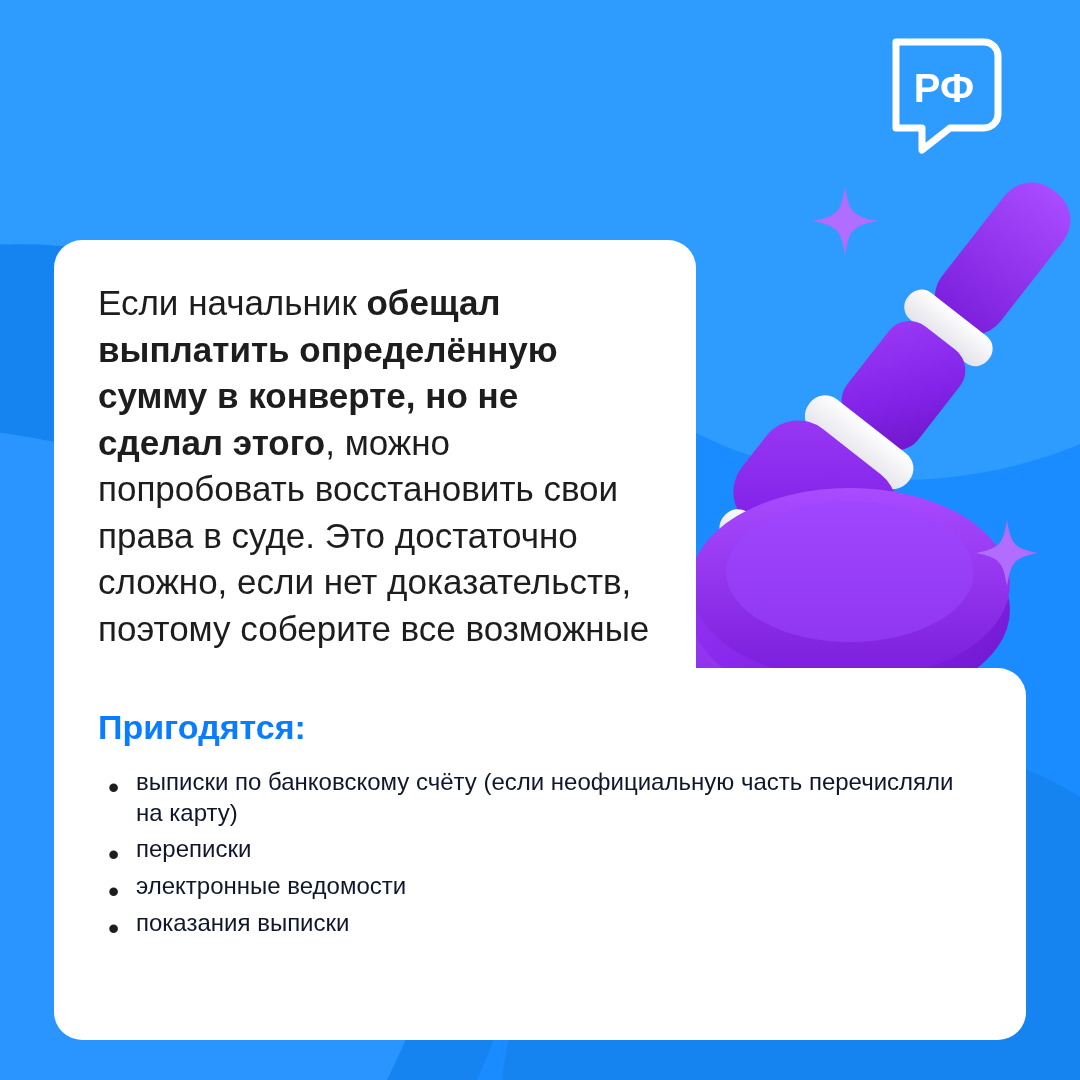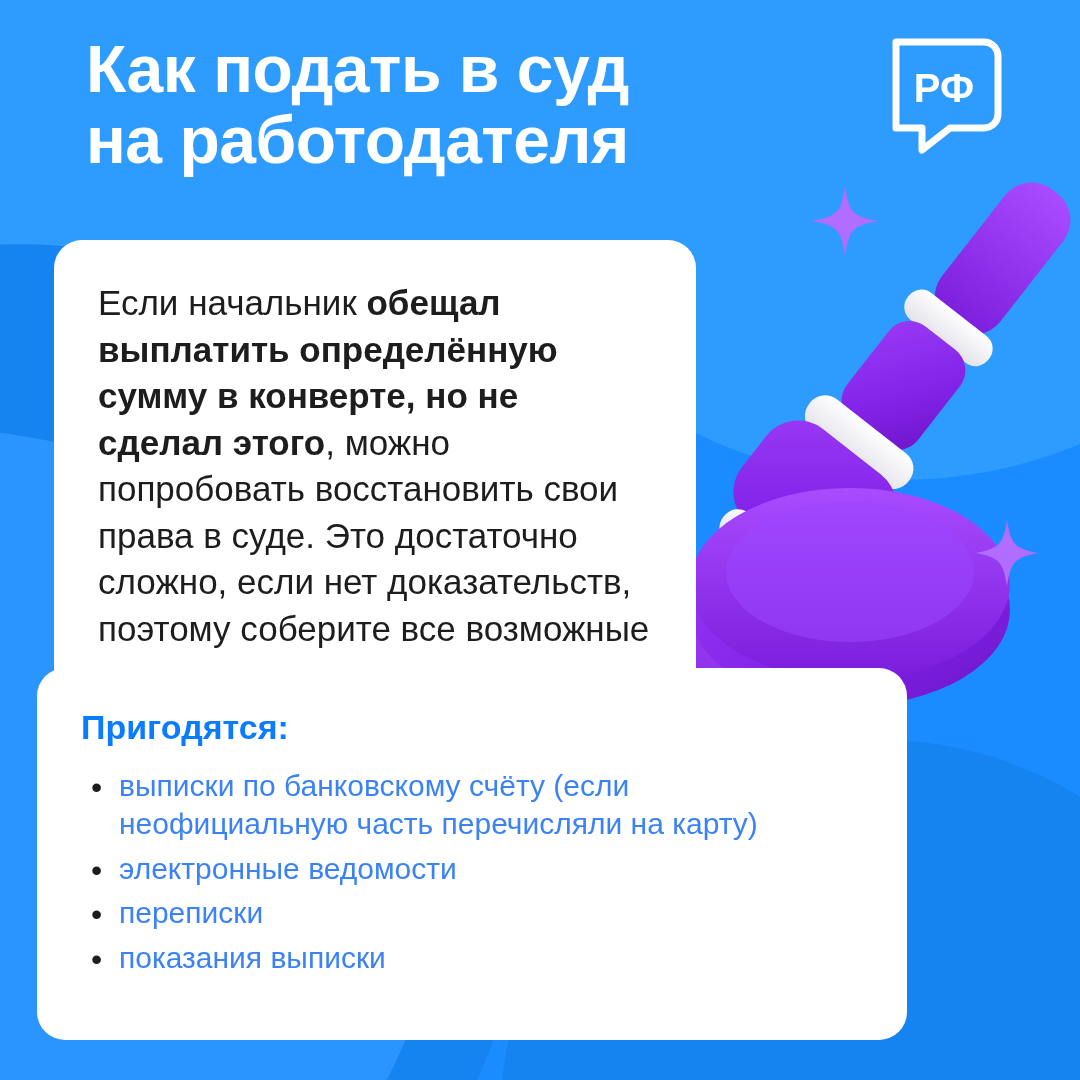--- a/index.html
+++ b/index.html
@@ -135,41 +135,41 @@
     margin: 0;
     color: #1d1d1d;
     font-size: 35px;
     line-height: 1.33;
   }
   .intro-text b {
     font-weight: bold;
   }
 
   .card-list {
-    left: 37px;
+    left: 54px;
     top: 668px;
-    width: 870px;
+    width: 972px;
     height: 372px;
     padding: 40px 44px 30px 44px;
   }
   .list-heading {
     margin: 0 0 20px 0;
     color: #0a7cff;
     font-size: 34px;
     font-weight: bold;
   }
   ul.bullets {
     margin: 0;
     padding: 0 0 0 38px;
     list-style: none;
   }
   ul.bullets li {
     position: relative;
-    color: #3b82f6;
-    font-size: 30px;
+    color: #0f172a;
+    font-size: 24px;
     line-height: 1.28;
     margin-bottom: 6px;
   }
   ul.bullets li::before {
     content: "•";
     position: absolute;
     left: -28px;
     top: 0;
     color: #1d1d1d;
     font-size: 32px;
@@ -179,24 +179,20 @@
 <body>
 
 <div class="poster">
 
   <div class="bg-shape bg-swoosh-1"></div>
   <div class="bg-shape bg-swoosh-4"></div>
   <div class="bg-shape bg-swoosh-2"></div>
   <div class="bg-shape bg-swoosh-3"></div>
   <div class="bg-shape bg-swoosh-5"></div>
 
-  <div class="header">
-    <h1 class="title">Как подать в суд
-на работодателя</h1>
-  </div>
 
   <div class="logo">
     <svg viewBox="0 0 118 118" width="118" height="118" aria-hidden="true">
       <path d="M8 6 H96 a14 14 0 0 1 14 14 V78 a14 14 0 0 1 -14 14 H62 L34 114 V92 H8 Z" fill="none" stroke="#ffffff" stroke-width="7" stroke-linejoin="round"></path>
       <text x="56" y="66" font-family="Liberation Sans, sans-serif" font-size="40" font-weight="bold" fill="#ffffff" text-anchor="middle">РФ</text>
     </svg>
   </div>
 
   <div class="gavel">
     <svg viewBox="0 0 560 560" width="560" height="560" aria-hidden="true">
@@ -246,19 +242,19 @@
   <div class="card card-intro">
     <p class="intro-text">
       <span>Если начальник </span><b>обещал выплатить определённую сумму в конверте, но не сделал этого</b><span>, можно попробовать восстановить свои права в суде. Это достаточно сложно, если нет доказательств, поэтому соберите все возможные свидетельства.</span>
     </p>
   </div>
 
   <div class="card card-list">
     <h2 class="list-heading">Пригодятся:</h2>
     <ul class="bullets">
       <li>выписки по банковскому счёту (если неофициальную часть перечисляли на карту)</li>
+      <li>переписки</li>
       <li>электронные ведомости</li>
-      <li>переписки</li>
       <li>показания выписки</li>
     </ul>
   </div>
 
 </div>
 
 </body></html>

